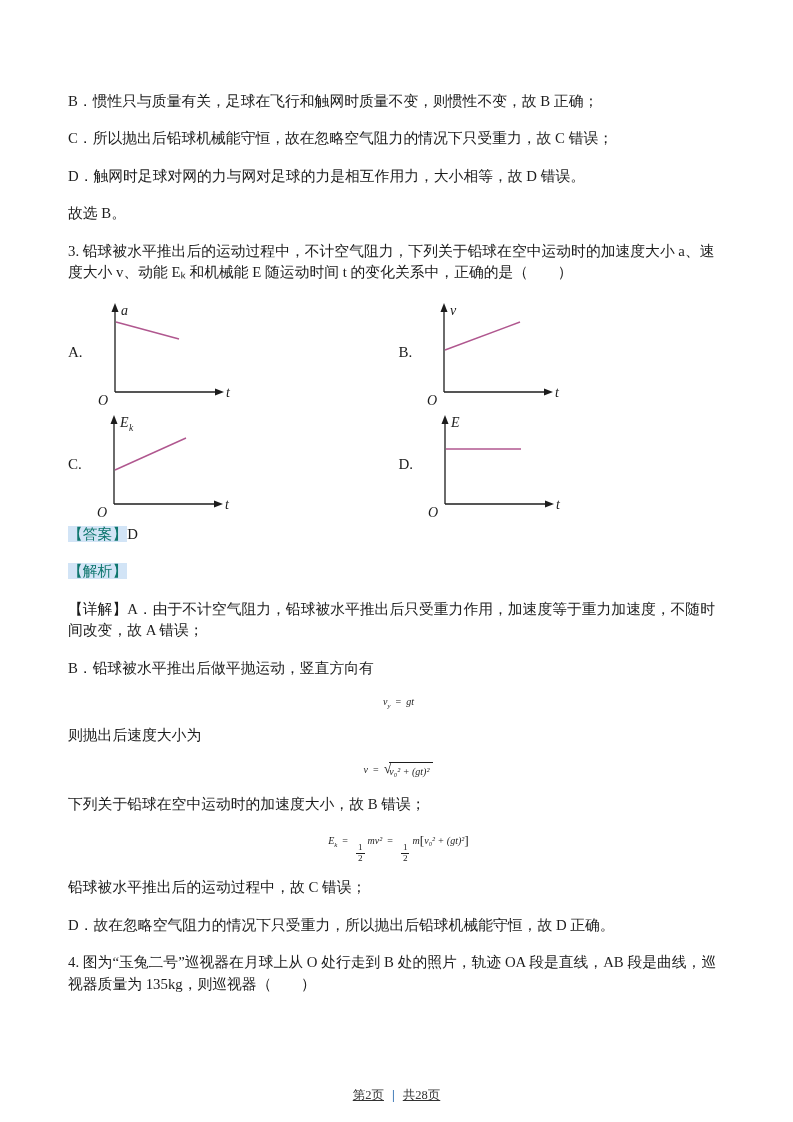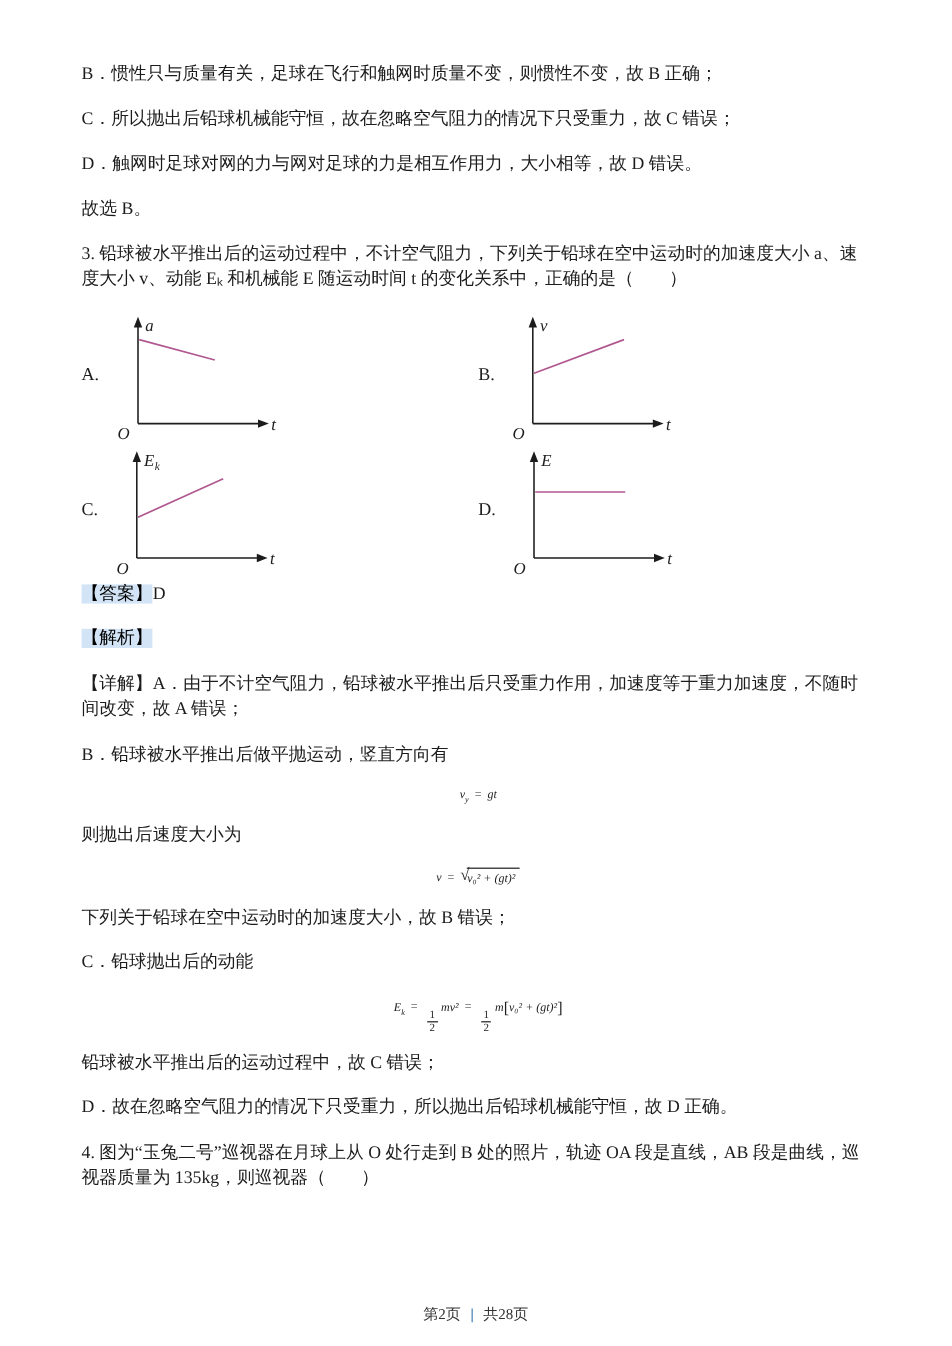--- a/index.html
+++ b/index.html
@@ -1,20 +1,20 @@
 <!DOCTYPE html>
 <html><head>
 <meta charset="utf-8">
 <style>
   html,body{margin:0;padding:0;background:#ffffff;}
   .page{position:relative;width:793px;height:1122px;background:#ffffff;overflow:hidden;
         font-family:"Liberation Serif",serif;color:#1c1c1c;}
-  .content{padding:52px 64px 0 68px;font-size:14.8px;line-height:1.45;}
+  .content{padding:52px 64px 0 68px;font-size:14.8px;line-height:1.45;margin-top:39px;}
   p.line{margin:0 0 16px 0;}
-  .hl{background:#d2e4f6;color:#000000;font-family:Liberation Serif, serif;}
+  .hl{background:#d2e4f6;color:#0f766e;font-family:Liberation Serif, serif;}
   
   .graph-block{margin:2px 0 6px 0;}
   .graph-row{display:flex;margin:0 0 6px 0;}
   .graph-cell{width:50%;display:flex;align-items:center;gap:12px;}
   .opt-label{font-size:15px;}
   .axis{stroke:#1c1c1c;stroke-width:1.3;}
   .axis-f{fill:#1c1c1c;}
   .curve{stroke-width:1.4;fill:none;}
   .svg-it{font-family:"Liberation Serif",serif;font-style:italic;font-size:14px;fill:#1c1c1c;}
   .svg-sub{font-family:"Liberation Serif",serif;font-style:italic;font-size:9.5px;fill:#1c1c1c;}
@@ -26,21 +26,21 @@
   .frac{display:inline-flex;flex-direction:column;align-items:center;vertical-align:-0.62em;
         font-size:0.92em;line-height:1.08;margin:0 3px;font-style:normal;}
   .frac .den{border-top:1px solid #1c1c1c;padding:0 2px;}
   .bracket{font-size:1.35em;vertical-align:-0.1em;}
   .sqrt{display:inline-flex;align-items:stretch;vertical-align:middle;}
   .rad{font-size:1.4em;line-height:1.05;}
   .radicand{border-top:1.3px solid #1c1c1c;display:inline-block;padding:2px 4px 0 0;
             margin-left:-2px;font-style:italic;}
   
   .footer{position:absolute;left:0;bottom:18px;width:100%;text-align:center;
-          font-size:12.5px;color:#333;}
+          font-size:12.5px;color:#333;text-decoration:underline;}
   .footer .sep{color:#2f6fb0;margin:0 8px;font-weight:bold;}
 </style>
 </head>
 <body>
 
 <div class="page">
   <div class="content">
 
     <p class="line">B．惯性只与质量有关，足球在飞行和触网时质量不变，则惯性不变，故 B 正确；</p>
     <p class="line">C．所以抛出后铅球机械能守恒，故在忽略空气阻力的情况下只受重力，故 C 错误；</p>
@@ -128,21 +128,20 @@
     <p class="line">则抛出后速度大小为</p>
 
     <p class="formula">
       <span class="it">v</span><span class="op">=</span><span class="sqrt">
           <span class="rad">√</span>
           <span class="radicand">v₀² + (gt)²</span>
         </span>
     </p>
 
     <p class="line">下列关于铅球在空中运动时的加速度大小，故 B 错误；</p>
-    <p class="line">C．铅球抛出后的动能</p>
 
     <p class="formula">
       <span class="it">E</span><sub>k</sub><span class="op">=</span><span class="frac">
           <span class="num">1</span>
           <span class="den">2</span>
         </span><span class="it">mv²</span><span class="op">=</span><span class="frac">
           <span class="num">1</span>
           <span class="den">2</span>
         </span><span class="it">m</span><span class="bracket">[</span><span class="it">v₀² + (gt)²</span><span class="bracket">]</span>
     </p>

